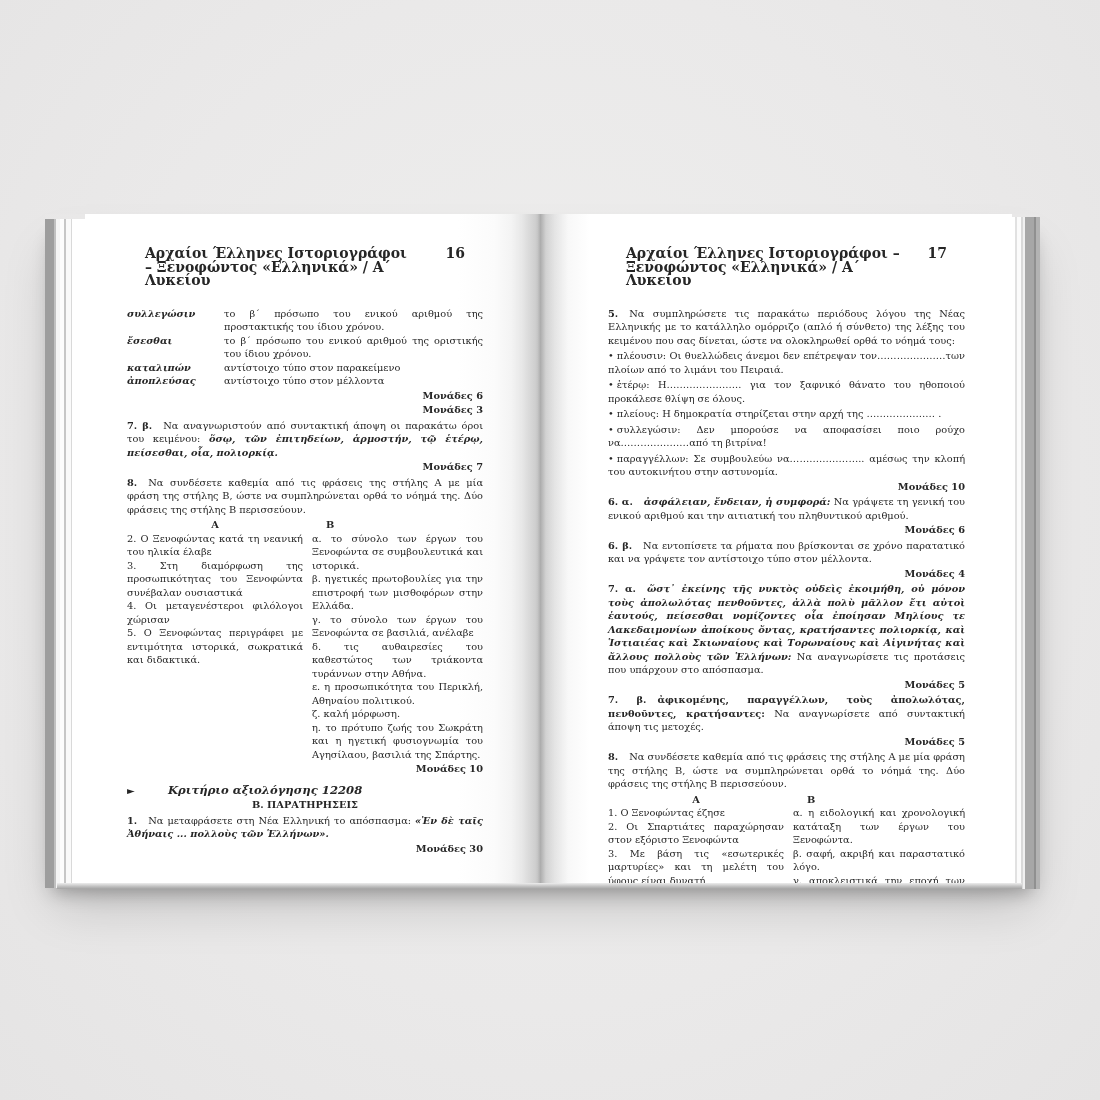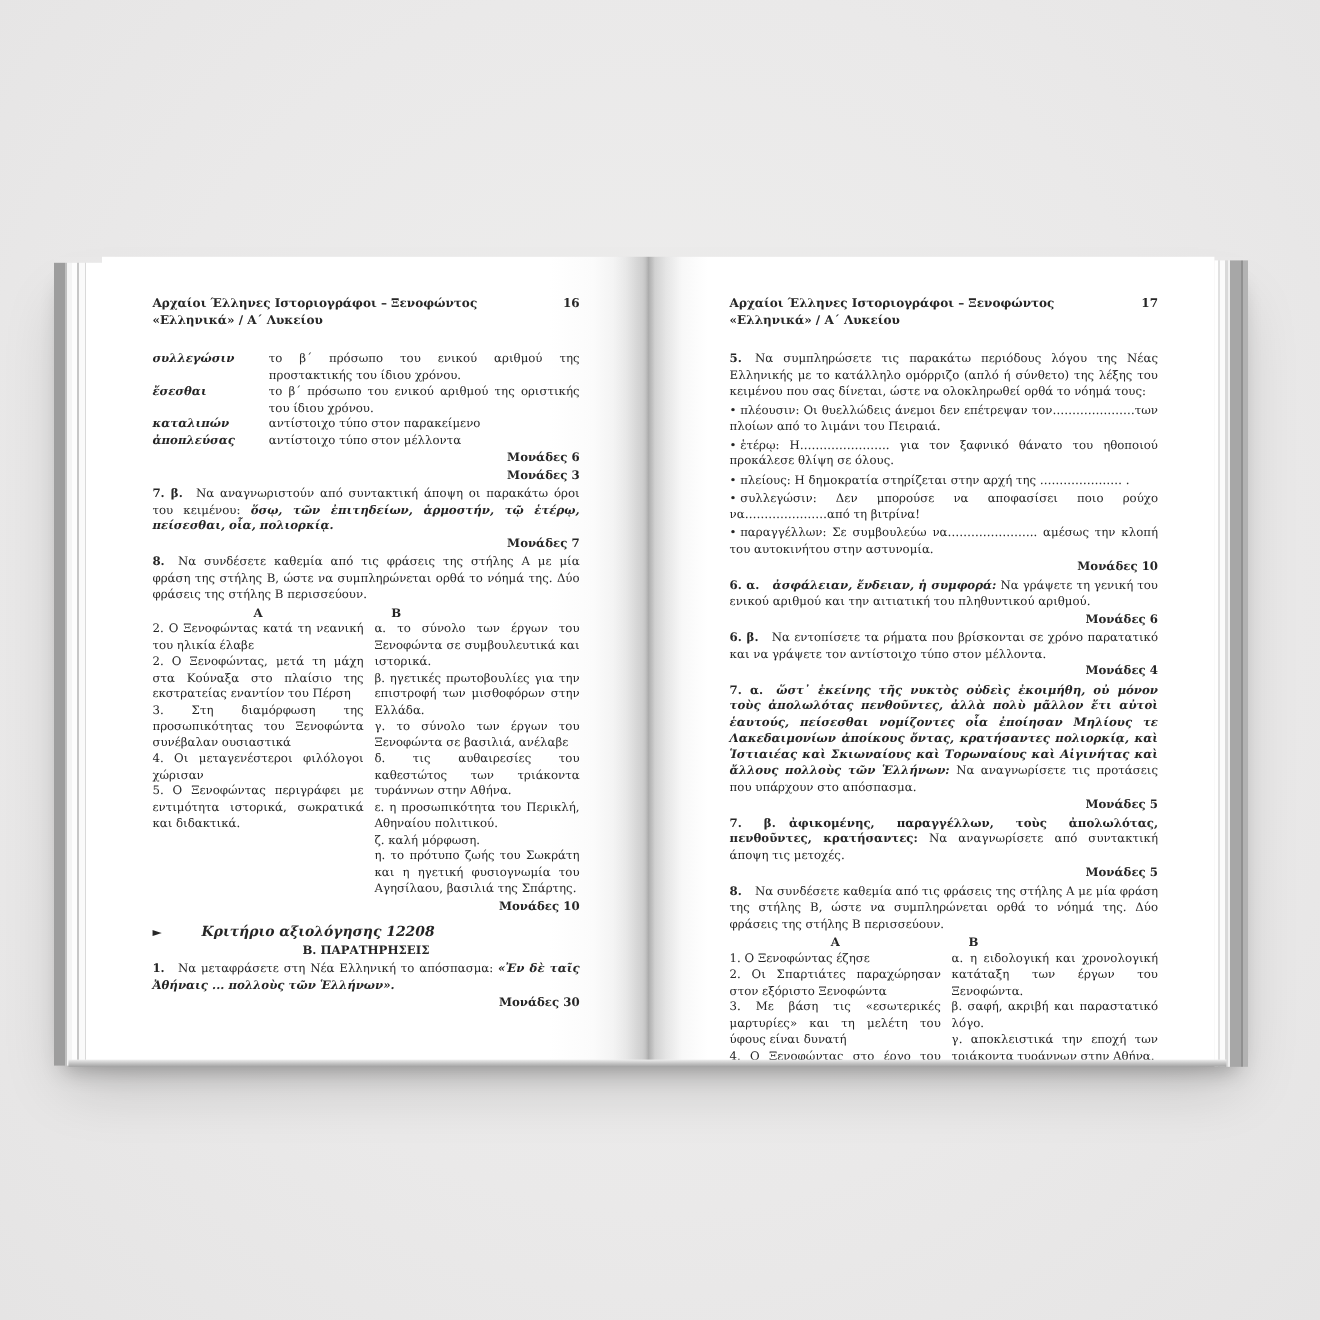--- a/index.html
+++ b/index.html
@@ -46,21 +46,21 @@
     background:linear-gradient(90deg,rgba(0,0,0,0) 0,rgba(0,0,0,.08) 46%,rgba(0,0,0,.14) 50%,rgba(0,0,0,.05) 60%,rgba(0,0,0,0) 100%);
   }
   .page-inner{
     position:relative;height:100%;box-sizing:border-box;overflow:hidden;
     font-size:9.8px;line-height:13.5px;color:#262626;text-align:justify;
   }
   .page-left .page-inner{padding:33px 57px 0 42px;}
   .page-right .page-inner{padding:33px 47px 0 68px;}
   .page-header{
     display:flex;justify-content:space-between;gap:27px;
-    font-weight:700;font-size:10px;margin:0 0 19px;text-align:left;
+    font-weight:700;font-size:14px;margin:0 18px 19px;text-align:left;
   }
   .g-row{display:grid;grid-template-columns:97px 1fr;}
   .g-term{font-weight:700;font-style:italic;}
   .marks{text-align:right;font-weight:700;margin:1px 0;}
   .para{margin:2px 0 0;}
   .num{font-weight:700;margin-right:11px;}
   .b{font-weight:700;}
   .bi{font-weight:700;font-style:italic;}
   .match-head{display:grid;grid-template-columns:176px 1fr;column-gap:9px;font-weight:700;margin-top:2px;}
   .match-head .ha{text-align:center;}
@@ -114,21 +114,20 @@
 
         <p class="para"><span class="num">8.</span><span>Να συνδέσετε καθεμία από τις φράσεις της στήλης Α με μία φράση της στήλης Β, ώστε να συμπληρώνεται ορθά το νόημά της. Δύο φράσεις της στήλης Β περισσεύουν.</span></p>
 
         <div class="match-head">
           <span class="ha">Α</span>
           <span class="hb">Β</span>
         </div>
         <div class="match">
           <div>
             <p>2. Ο Ξενοφώντας κατά τη νεανική του ηλικία έλαβε</p>
-            <p>2. Ο Ξενοφώντας, μετά τη μάχη στα Κούναξα στο πλαίσιο της εκστρατείας εναντίον του Πέρση</p>
             <p>3. Στη διαμόρφωση της προσωπικότητας του Ξενοφώντα συνέβαλαν ουσιαστικά</p>
             <p>4. Οι μεταγενέστεροι φιλόλογοι χώρισαν</p>
             <p>5. Ο Ξενοφώντας περιγράφει με εντιμότητα ιστορικά, σωκρατικά και διδακτικά.</p>
           </div>
           <div>
             <p>α. το σύνολο των έργων του Ξενοφώντα σε συμβουλευτικά και ιστορικά.</p>
             <p>β. ηγετικές πρωτοβουλίες για την επιστροφή των μισθοφόρων στην Ελλάδα.</p>
             <p>γ. το σύνολο των έργων του Ξενοφώντα σε βασιλιά, ανέλαβε</p>
             <p>δ. τις αυθαιρεσίες του καθεστώτος των τριάκοντα τυράννων στην Αθήνα.</p>
             <p>ε. η προσωπικότητα του Περικλή, Αθηναίου πολιτικού.</p>

